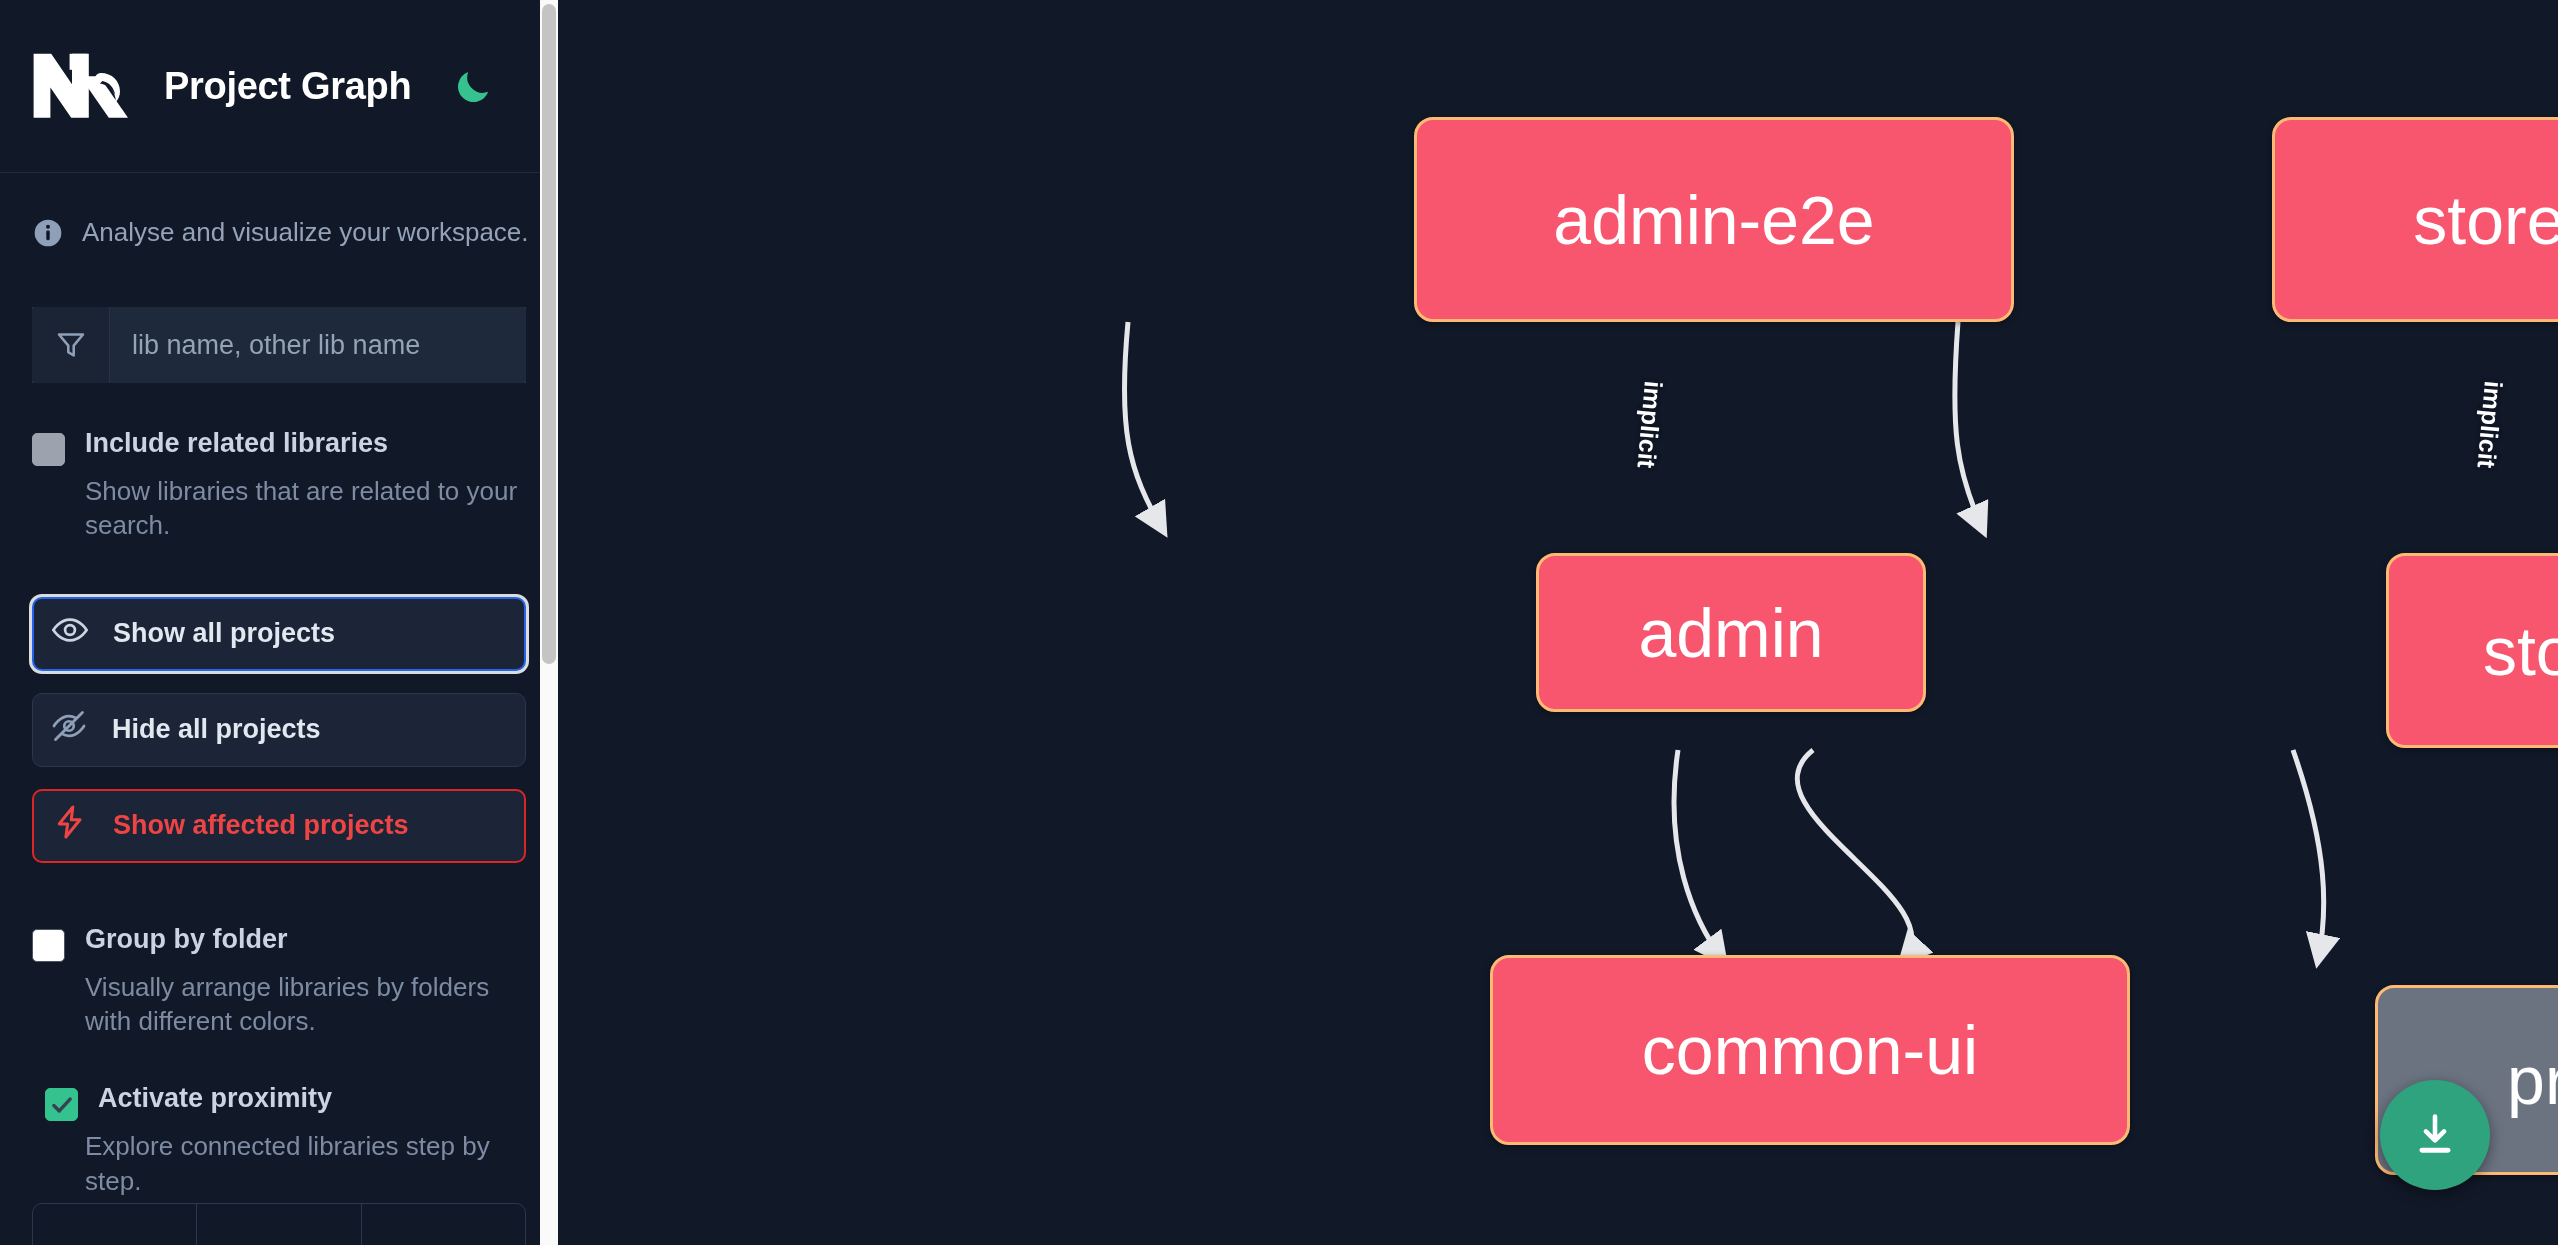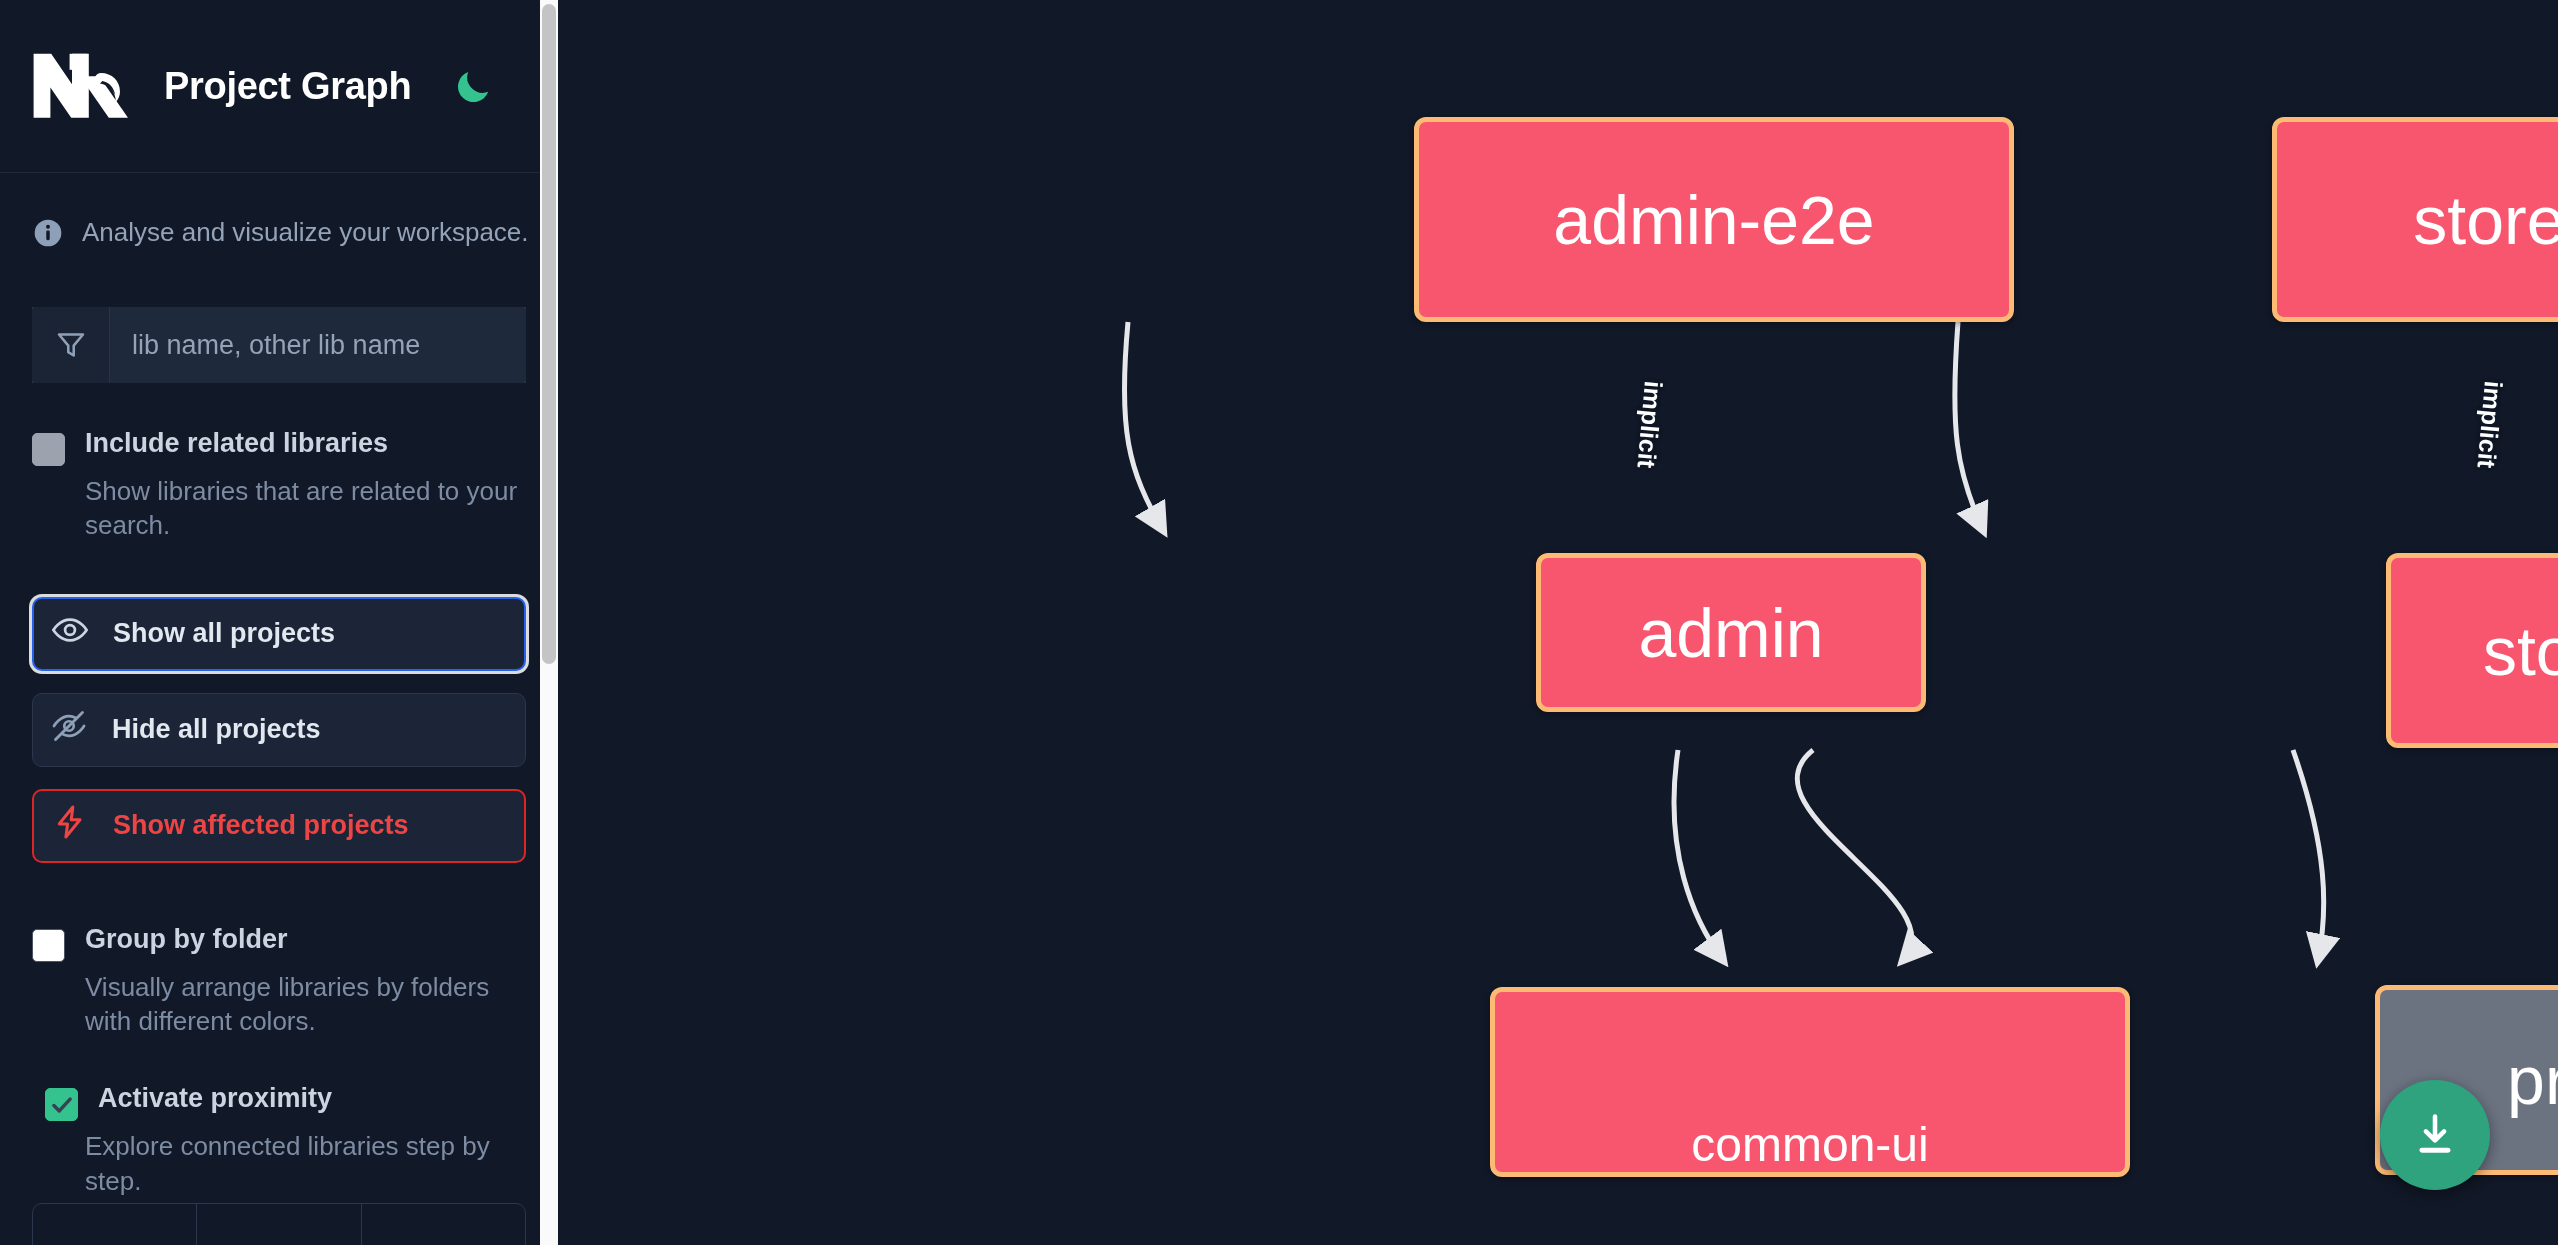--- a/index.html
+++ b/index.html
@@ -120,22 +120,22 @@
     background: #c4c4c4; border-radius: 7px;
   }
 
   
   .graph {
     position: relative; flex: 1; height: 1245px;
     background: #111827; overflow: hidden;
   }
   .gnode {
     position: absolute;
-    border-radius: 12px;
-    border: 5px solid #fdba74;
+    border-radius: 19px;
+    border: 3px solid #fdba74;
     display: flex; align-items: center; justify-content: center;
     color: #ffffff;
     font-weight: 400;
     cursor: pointer;
     box-shadow: 0 2px 6px rgba(0,0,0,0.35);
   }
   .gnode.app { background: #f8566e; }
   .gnode.lib-dim { background: #6b7280; }
   .edge-svg { position: absolute; left: 0; top: 0; width: 100%; height: 100%; pointer-events: none; }
   .elabel {
@@ -288,21 +288,21 @@
     </div>
     <div class="gnode app" style="left:1714px;top:117px;width:570px;height:205px;font-size:68px;">
       <span>store-e2e</span>
     </div>
     <div class="gnode app" style="left:978px;top:553px;width:390px;height:159px;font-size:68px;">
       <span>admin</span>
     </div>
     <div class="gnode app" style="left:1828px;top:553px;width:345px;height:195px;font-size:68px;">
       <span>store</span>
     </div>
-    <div class="gnode app" style="left:932px;top:987px;width:640px;height:190px;font-size:48px;align-items:flex-end;">
+    <div class="gnode app" style="left:932px;top:955px;width:640px;height:190px;font-size:68px;">
       <span>common-ui</span>
     </div>
     <div class="gnode lib-dim" style="left:1817px;top:985px;width:525px;height:190px;font-size:68px;">
       <span>products</span>
     </div>
 
     <div class="elabel" style="left:1048px;top:410px;transform:rotate(95deg);">implicit</div>
     <div class="elabel" style="left:1888px;top:410px;transform:rotate(95deg);">implicit</div>
 
     <div class="fab">

